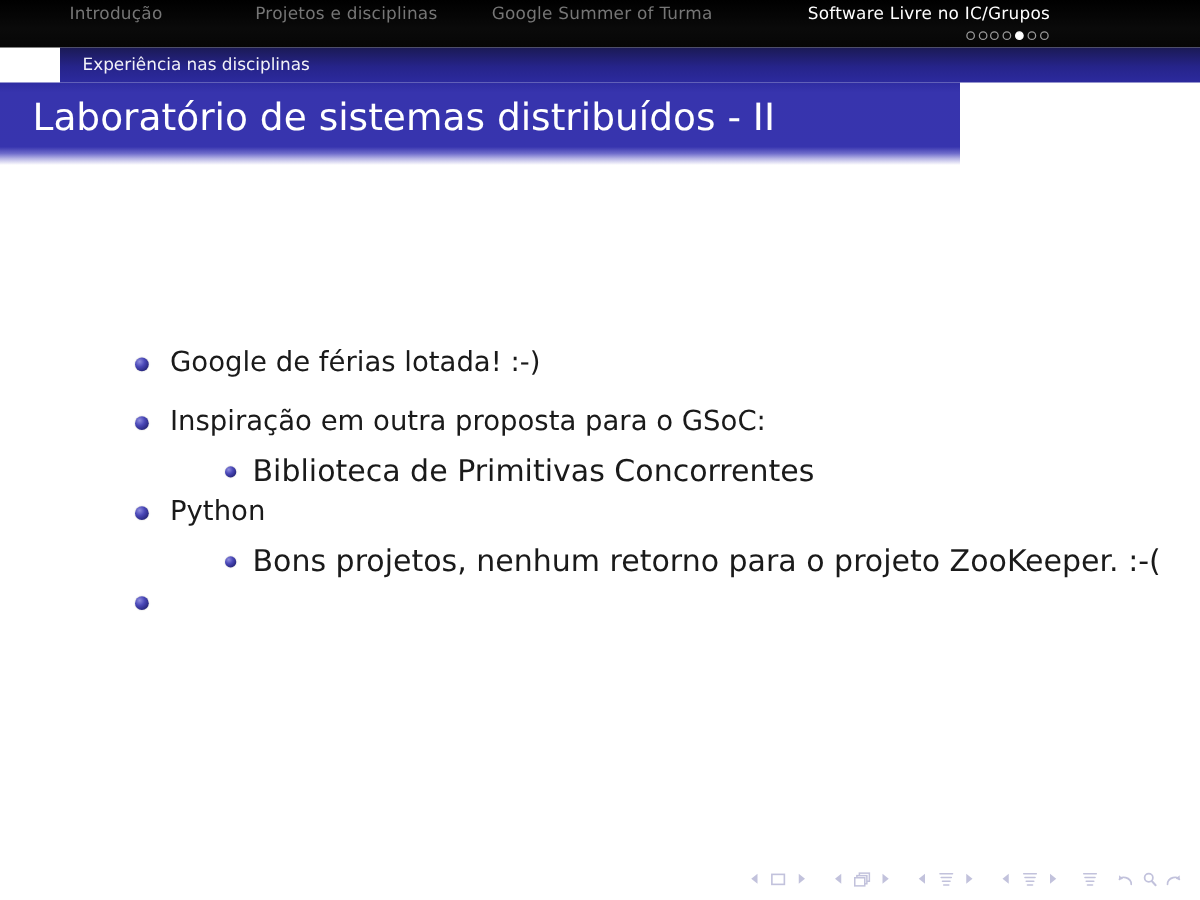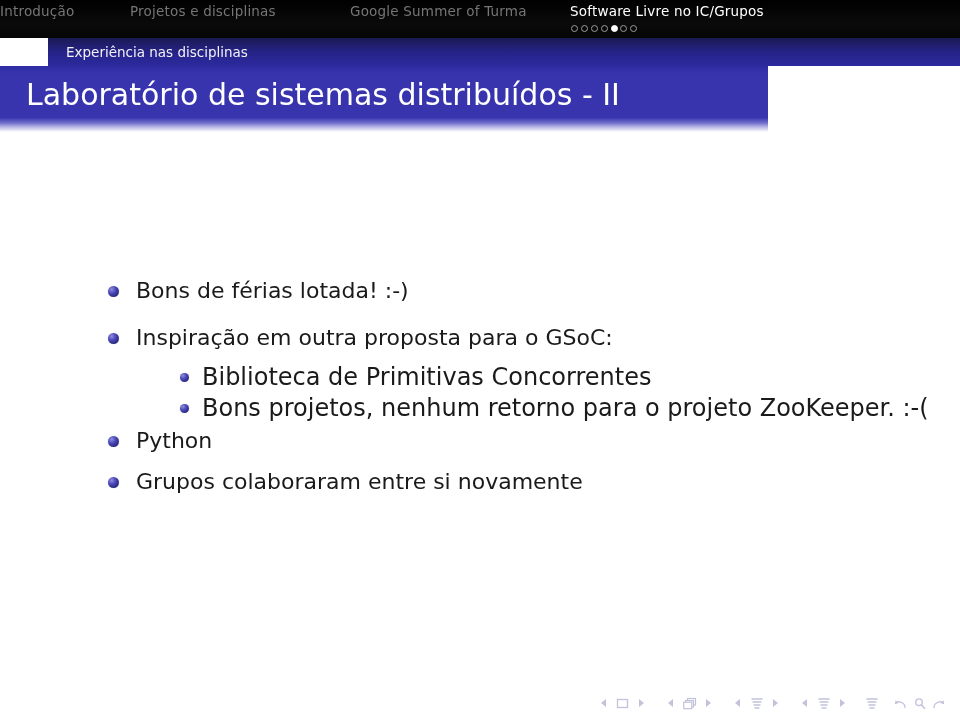--- a/index.html
+++ b/index.html
@@ -27,21 +27,21 @@
   .nav-sections {
     position: absolute;
     left: 0; top: 0;
     width: 960px;
     height: 38px;
   }
   .nav-section {
     position: absolute;
     top: 0;
     height: 38px;
-    text-align: left;
+    text-align: right;
   }
   .nav-label {
     display: block;
     font-size: 13.5px;
     line-height: 22px;
     letter-spacing: 0.2px;
     color: #767676;
     white-space: nowrap;
   }
   .nav-section.active .nav-label {
@@ -227,27 +227,27 @@
   <div class="subtitle-text">Experiência nas disciplinas</div>
 </div>
 
 <div class="title-bar">
   <h1 class="frame-title">Laboratório de sistemas distribuídos - II</h1>
 </div>
 
 <div class="slide-body">
   <div class="bullet-list">
 
-  <div class="bullet-item"><span class="ball"></span><span class="bullet-text">Bons de férias lotada! :-)</span></div>
+  <div class="bullet-item"><span class="ball"></span><span class="bullet-text">Google de férias lotada! :-)</span></div>
       <div class="gap-small"></div>
       <div class="bullet-item"><span class="ball"></span><span class="bullet-text">Inspiração em outra proposta para o GSoC:</span></div>
       <div class="bullet-item sub"><span class="ball"></span><span class="bullet-text">Biblioteca de Primitivas Concorrentes</span></div>
+      <div class="bullet-item"><span class="ball"></span><span class="bullet-text">Python</span></div>
       <div class="bullet-item sub"><span class="ball"></span><span class="bullet-text">Bons projetos, nenhum retorno para o projeto ZooKeeper. :-(</span></div>
-      <div class="bullet-item"><span class="ball"></span><span class="bullet-text">Python</span></div>
-      <div class="bullet-item"><span class="ball"></span><span class="bullet-text">Grupos colaboraram entre si novamente</span></div>
+      <div class="bullet-item"><span class="ball"></span></div>
     </div>
 </div>
 
 <div class="nav-symbols">
 
   <div class="navsym-group">
     <span class="navsym">
         <span class="tri left"></span>
       </span>
     <span class="navsym">

